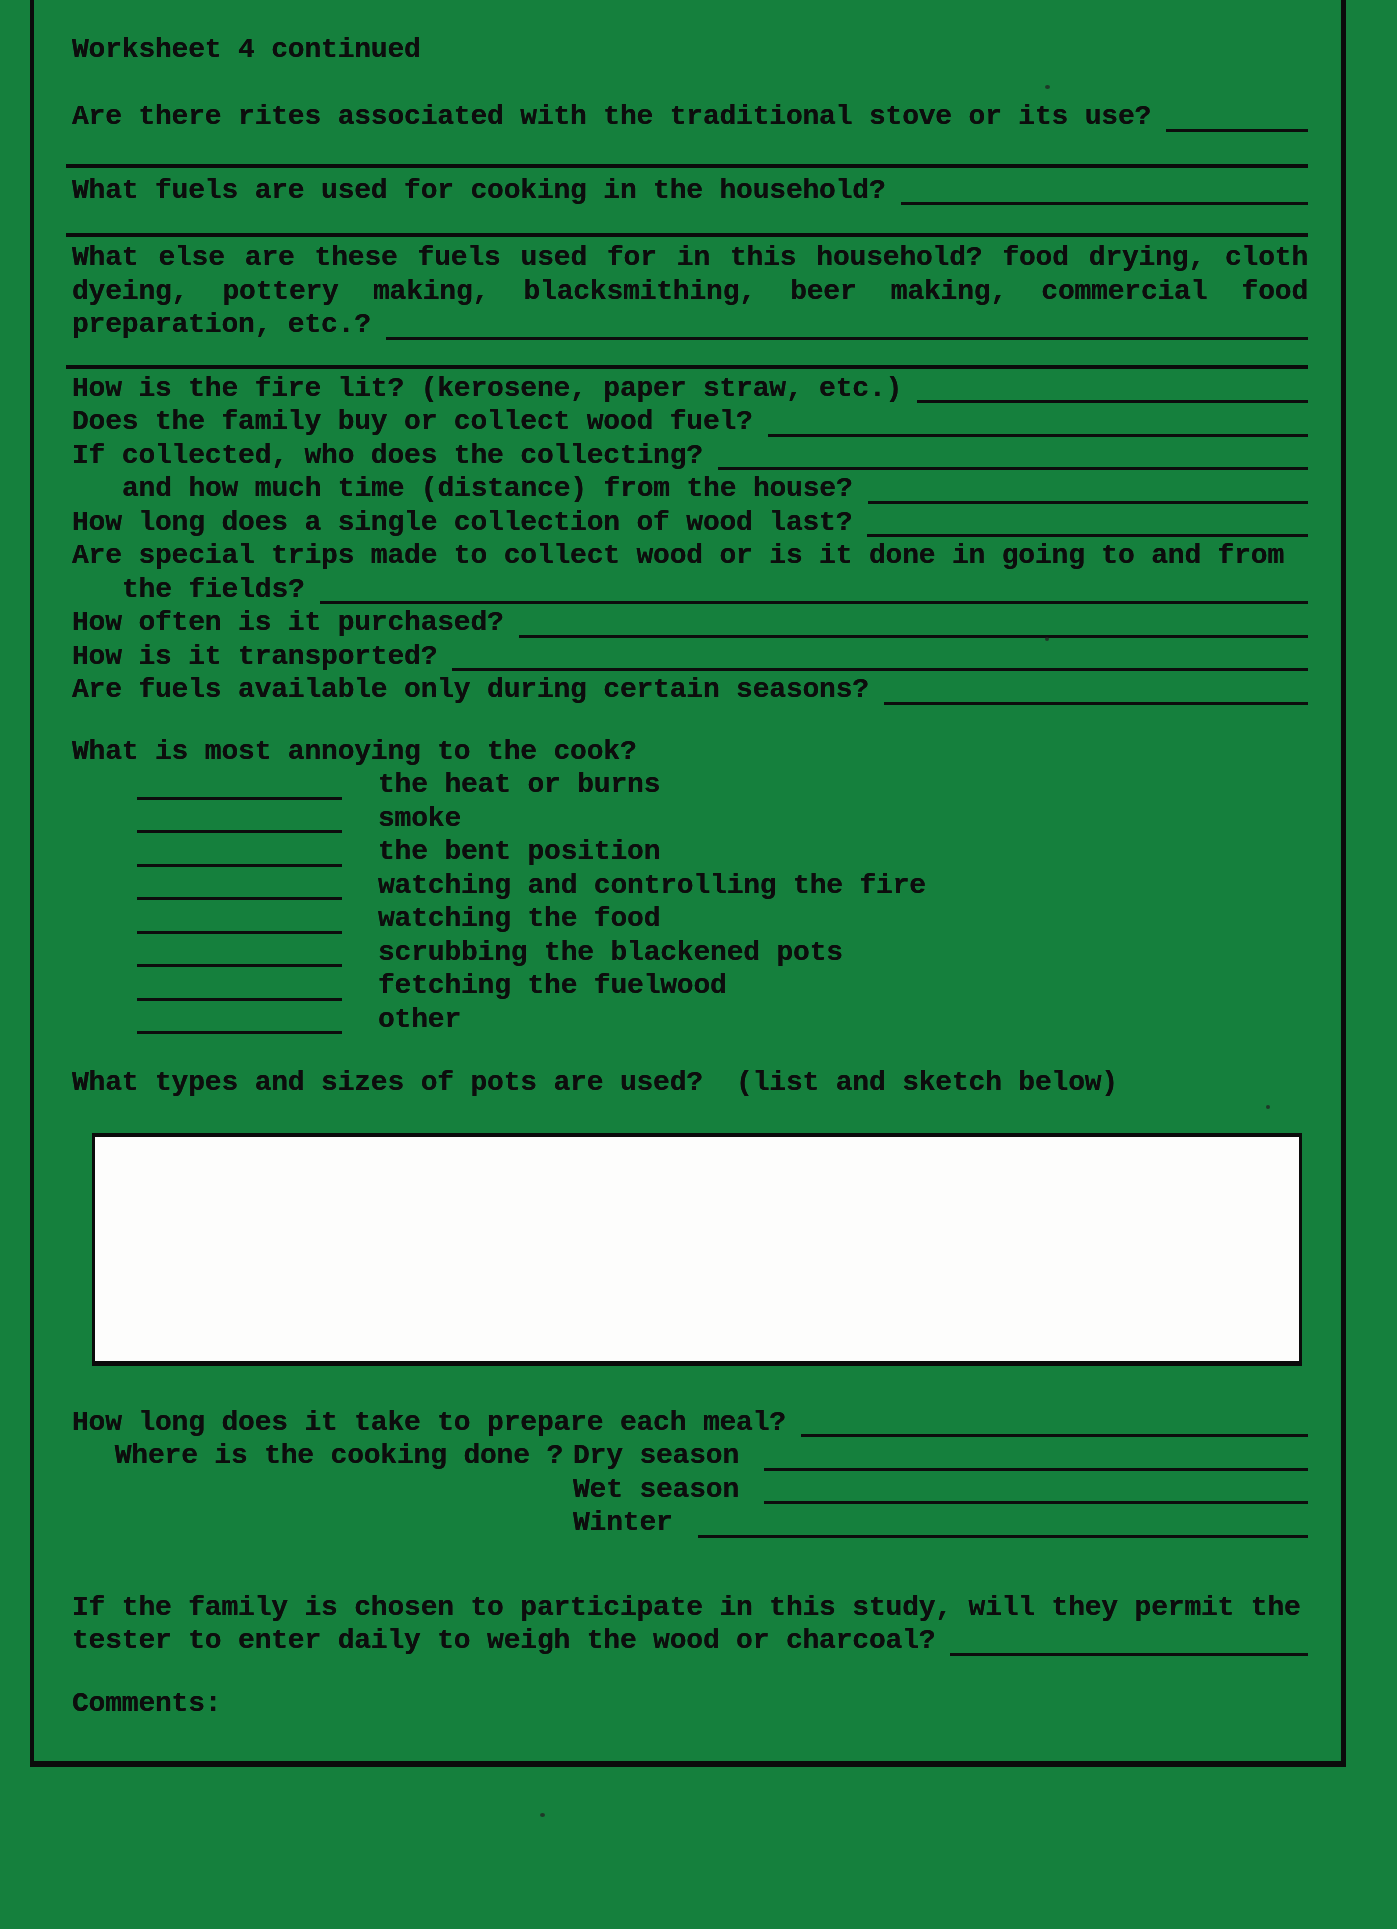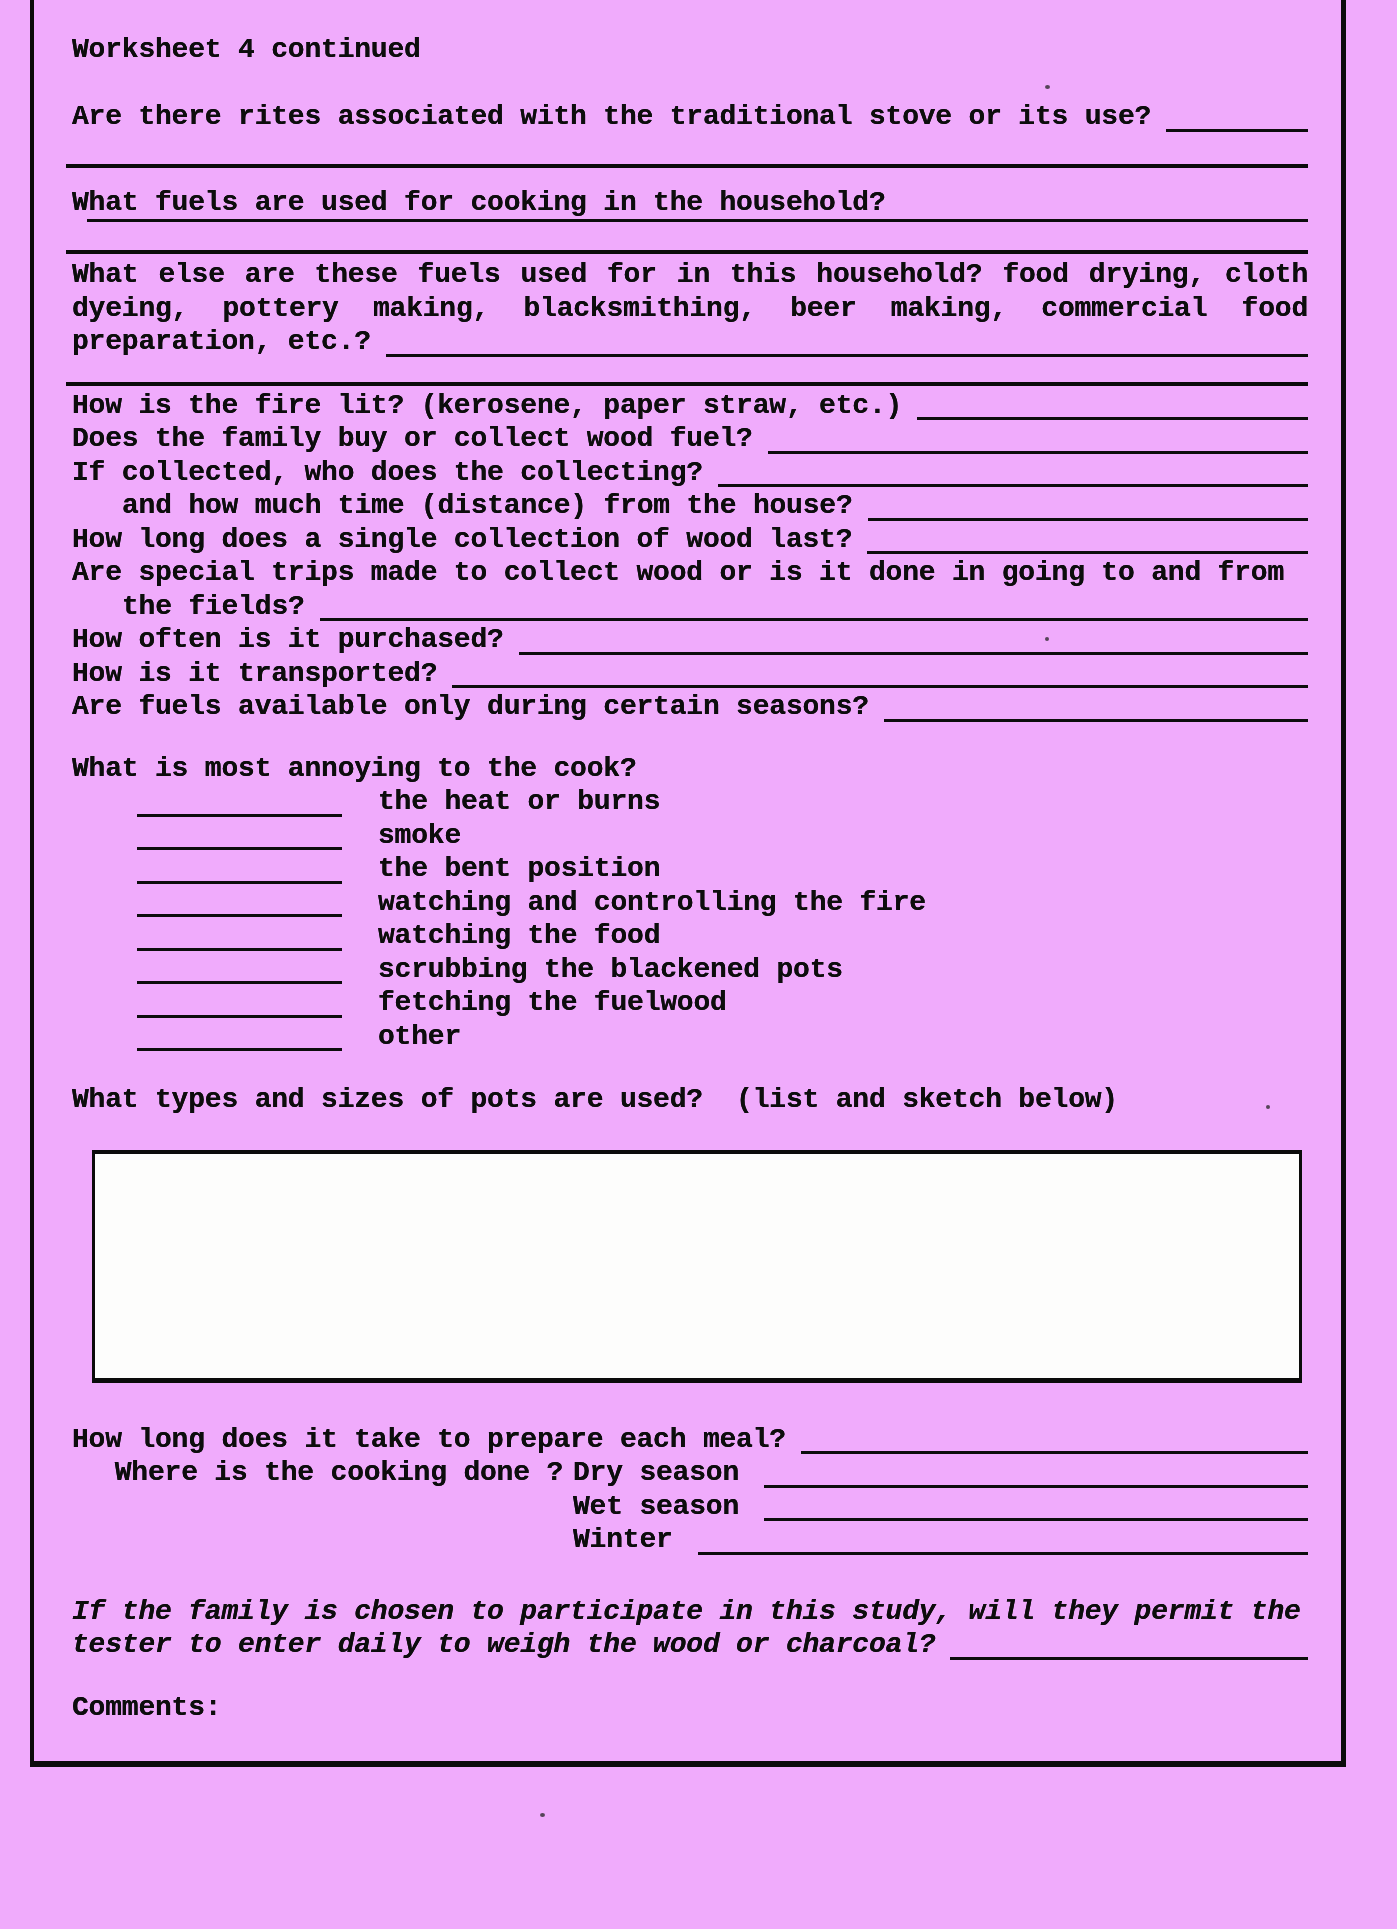--- a/index.html
+++ b/index.html
@@ -1,19 +1,19 @@
 <!DOCTYPE html>
 <html><head>
 <meta charset="utf-8">
 <style>
   html,body{margin:0;padding:0;background:#ffffff;}
   .sheet{
     position:relative;
     width:1397px;height:1929px;
-    background:#f0abfc;
+    background:#15803d;
     font-family:"Liberation Mono","DejaVu Sans Mono",monospace;
     font-weight:700;
     font-size:28px;
     line-height:33.5px;
     letter-spacing:-0.2px;
     color:#0d0d0d;
     overflow:hidden;
     text-shadow:0 0 0.5px currentColor;
   }
   .frame{
@@ -71,21 +71,21 @@
     border:3px solid #0b0b0b;
     border-top-width:4px;
     border-bottom-width:5px;
     background:#fdfdfc;
   }
   .meals{margin-top:40px;text-align:right;}
   .season-row{display:flex;gap:10px;}
   .season-spacer{flex:0 0 auto;width:491px;}
   .where-label{flex:0 0 auto;width:491px;white-space:pre;}
   .season-label{flex:0 0 auto;white-space:pre;}
-  .part{margin-top:38px;font-style:italic;}
+  .part{margin-top:51px;}
   .comments{margin-top:29px;white-space:pre;}
   .speck{
     position:absolute;width:5px;height:4px;border-radius:50%;
     background:#222;opacity:.75;
   }
 </style>
 </head>
 <body>
 
 <div class="sheet">
@@ -97,21 +97,21 @@
 
     <div class="gap-line"></div>
 
     <div class="qrow">
       <span class="qtext">Are there rites associated with the traditional stove or its use?</span>
       <span class="blank"></span>
     </div>
 
     <div class="rule rule-a"></div>
 
-    <div class="qrow" style="margin-top:18px;flex-direction:column;">
+    <div class="qrow" style="margin-top:6px;">
       <span class="qtext">What fuels are used for cooking in the household?</span>
       <span class="blank"></span>
     </div>
 
     <div class="rule rule-b"></div>
 
     <div class="para">
       <div class="jline">What else are these fuels used for in this household? food drying, cloth</div>
       <div class="jline">dyeing, pottery making, blacksmithing, beer making, commercial food</div>
       <div class="qrow">

